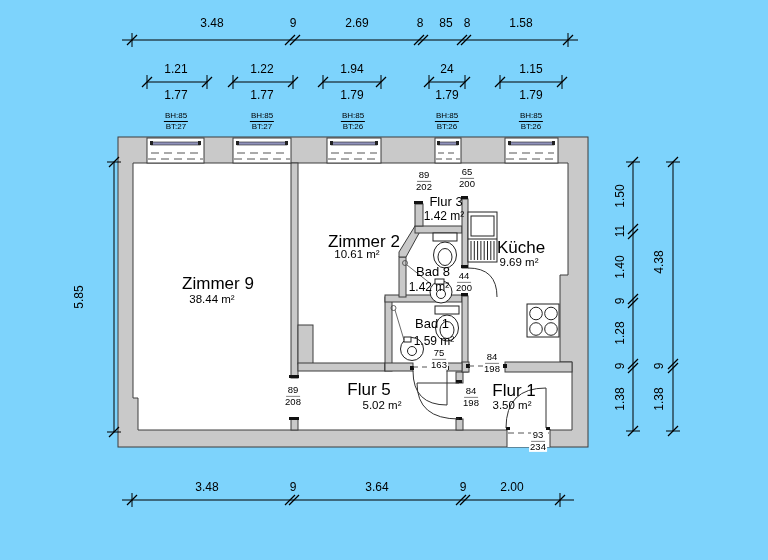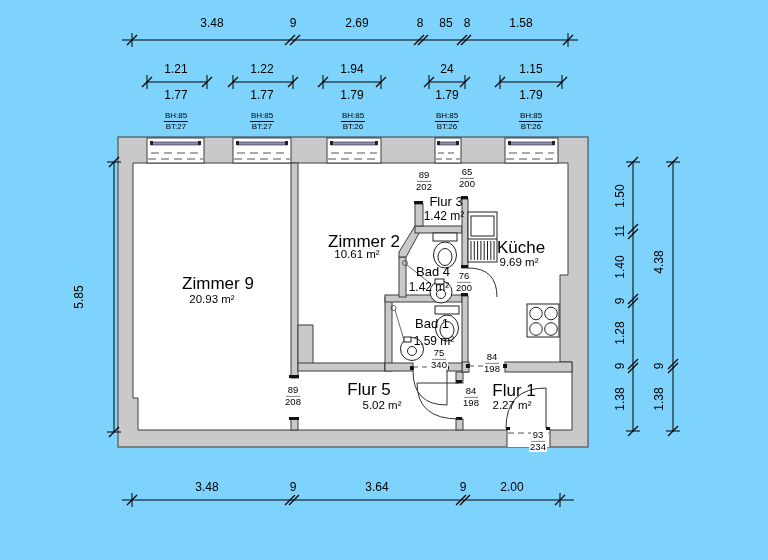--- a/index.html
+++ b/index.html
@@ -325,51 +325,51 @@
 <span class="lbl dim vert" style="left:620px;top:301px">9</span>
 <span class="lbl dim vert" style="left:620px;top:333px">1.28</span>
 <span class="lbl dim vert" style="left:620px;top:366px">9</span>
 <span class="lbl dim vert" style="left:620px;top:399px">1.38</span>
 
 <span class="lbl dim vert" style="left:659px;top:262px">4.38</span>
 <span class="lbl dim vert" style="left:659px;top:366px">9</span>
 <span class="lbl dim vert" style="left:659px;top:399px">1.38</span>
 
 <span class="lbl room" style="left:218px;top:283px">Zimmer 9</span>
-<span class="lbl area" style="left:212px;top:300px">20.93 m²</span>
+<span class="lbl area" style="left:212px;top:300px">38.44 m²</span>
 <span class="lbl room" style="left:364px;top:241px">Zimmer 2</span>
 <span class="lbl area" style="left:357px;top:255px">10.61 m²</span>
 <span class="lbl sroom" style="left:446px;top:201px">Flur 3</span>
 <span class="lbl sarea" style="left:444px;top:216px">1.42 m²</span>
-<span class="lbl sroom" style="left:433px;top:271px">Bad 4</span>
+<span class="lbl sroom" style="left:433px;top:271px">Bad 8</span>
 <span class="lbl sarea" style="left:429px;top:287px">1.42 m²</span>
 <span class="lbl sroom" style="left:432px;top:323px">Bad 1</span>
 <span class="lbl sarea" style="left:434px;top:341px">1.59 m²</span>
 <span class="lbl room" style="left:521px;top:247px">Küche</span>
 <span class="lbl area" style="left:519px;top:263px">9.69 m²</span>
 <span class="lbl room" style="left:369px;top:389px">Flur 5</span>
 <span class="lbl area" style="left:382px;top:406px">5.02 m²</span>
 <span class="lbl room" style="left:514px;top:390px">Flur 1</span>
-<span class="lbl area" style="left:512px;top:406px">2.27 m²</span>
+<span class="lbl area" style="left:512px;top:406px">3.50 m²</span>
 
 <div class="frac" style="left:424px;top:181px">
   <span class="top">89</span>
   <span>202</span>
 </div>
 <div class="frac" style="left:467px;top:178px">
   <span class="top">65</span>
   <span>200</span>
 </div>
 <div class="frac" style="left:464px;top:282px">
-  <span class="top bg">76</span>
+  <span class="top bg">44</span>
   <span class="bg">200</span>
 </div>
 <div class="frac" style="left:439px;top:359px">
   <span class="top bg">75</span>
-  <span class="bg">340</span>
+  <span class="bg">163</span>
 </div>
 <div class="frac" style="left:492px;top:363px">
   <span class="top bg">84</span>
   <span class="bg">198</span>
 </div>
 <div class="frac" style="left:471px;top:397px">
   <span class="top bg">84</span>
   <span class="bg">198</span>
 </div>
 <div class="frac" style="left:293px;top:396px">

